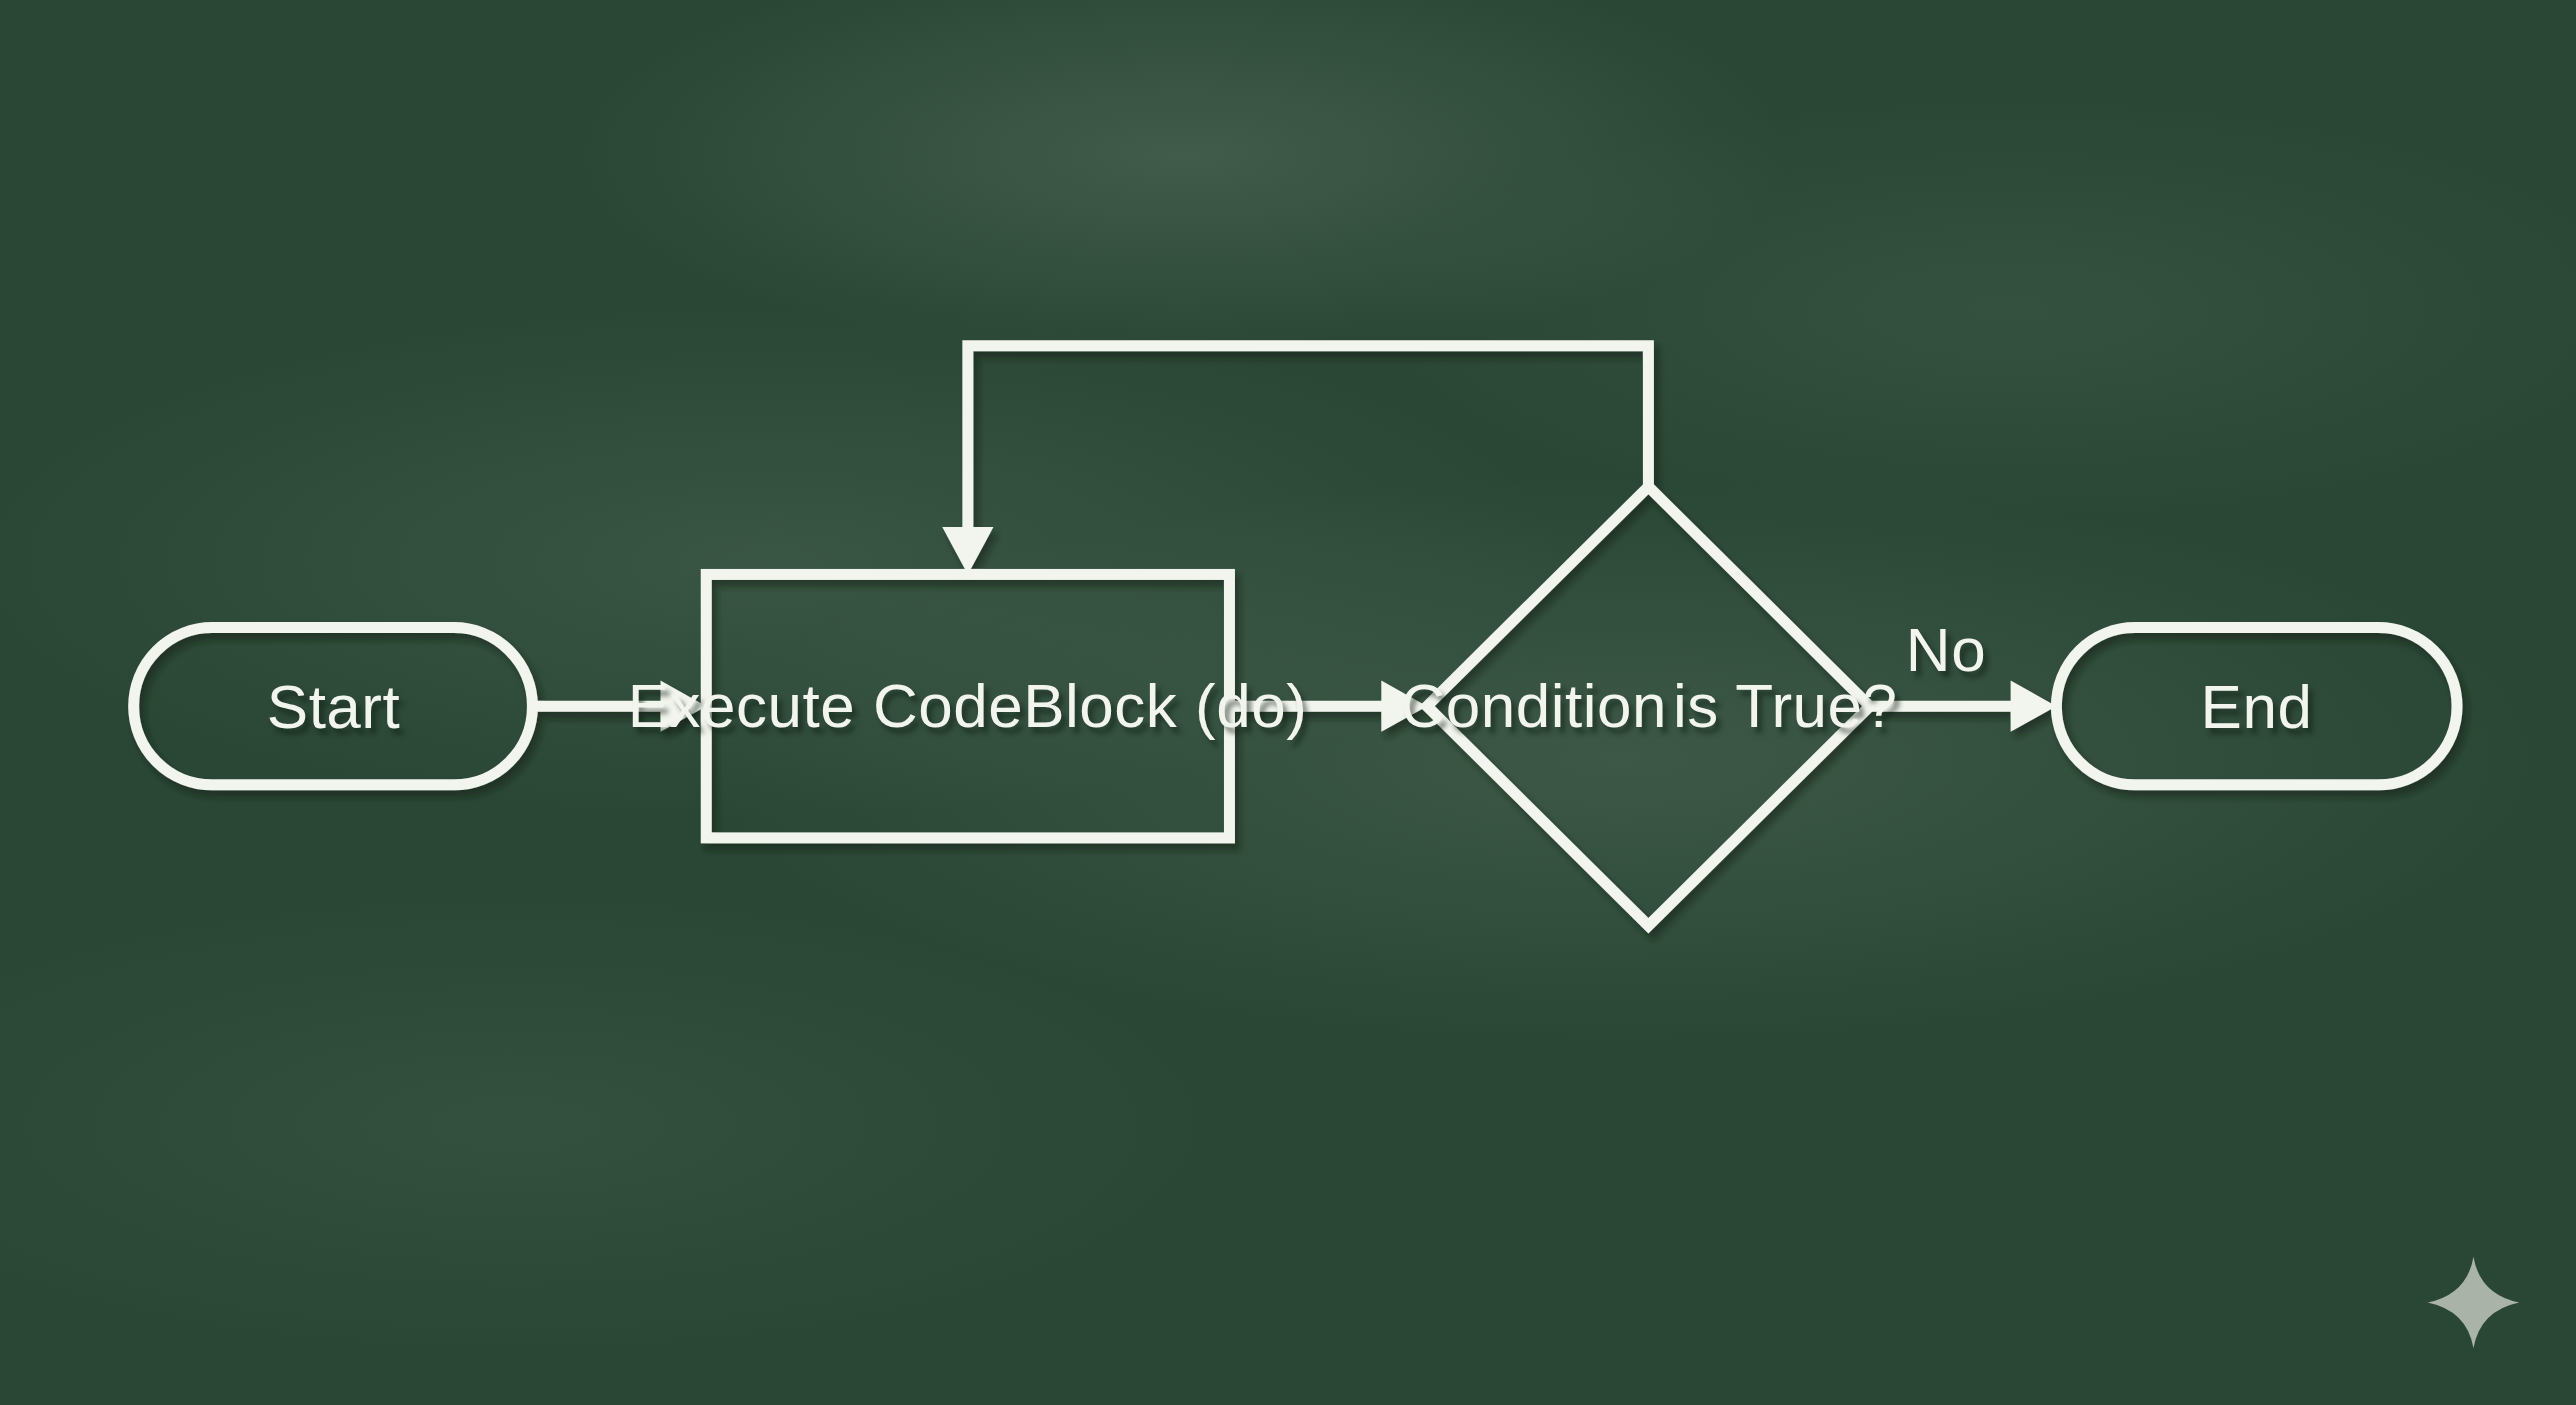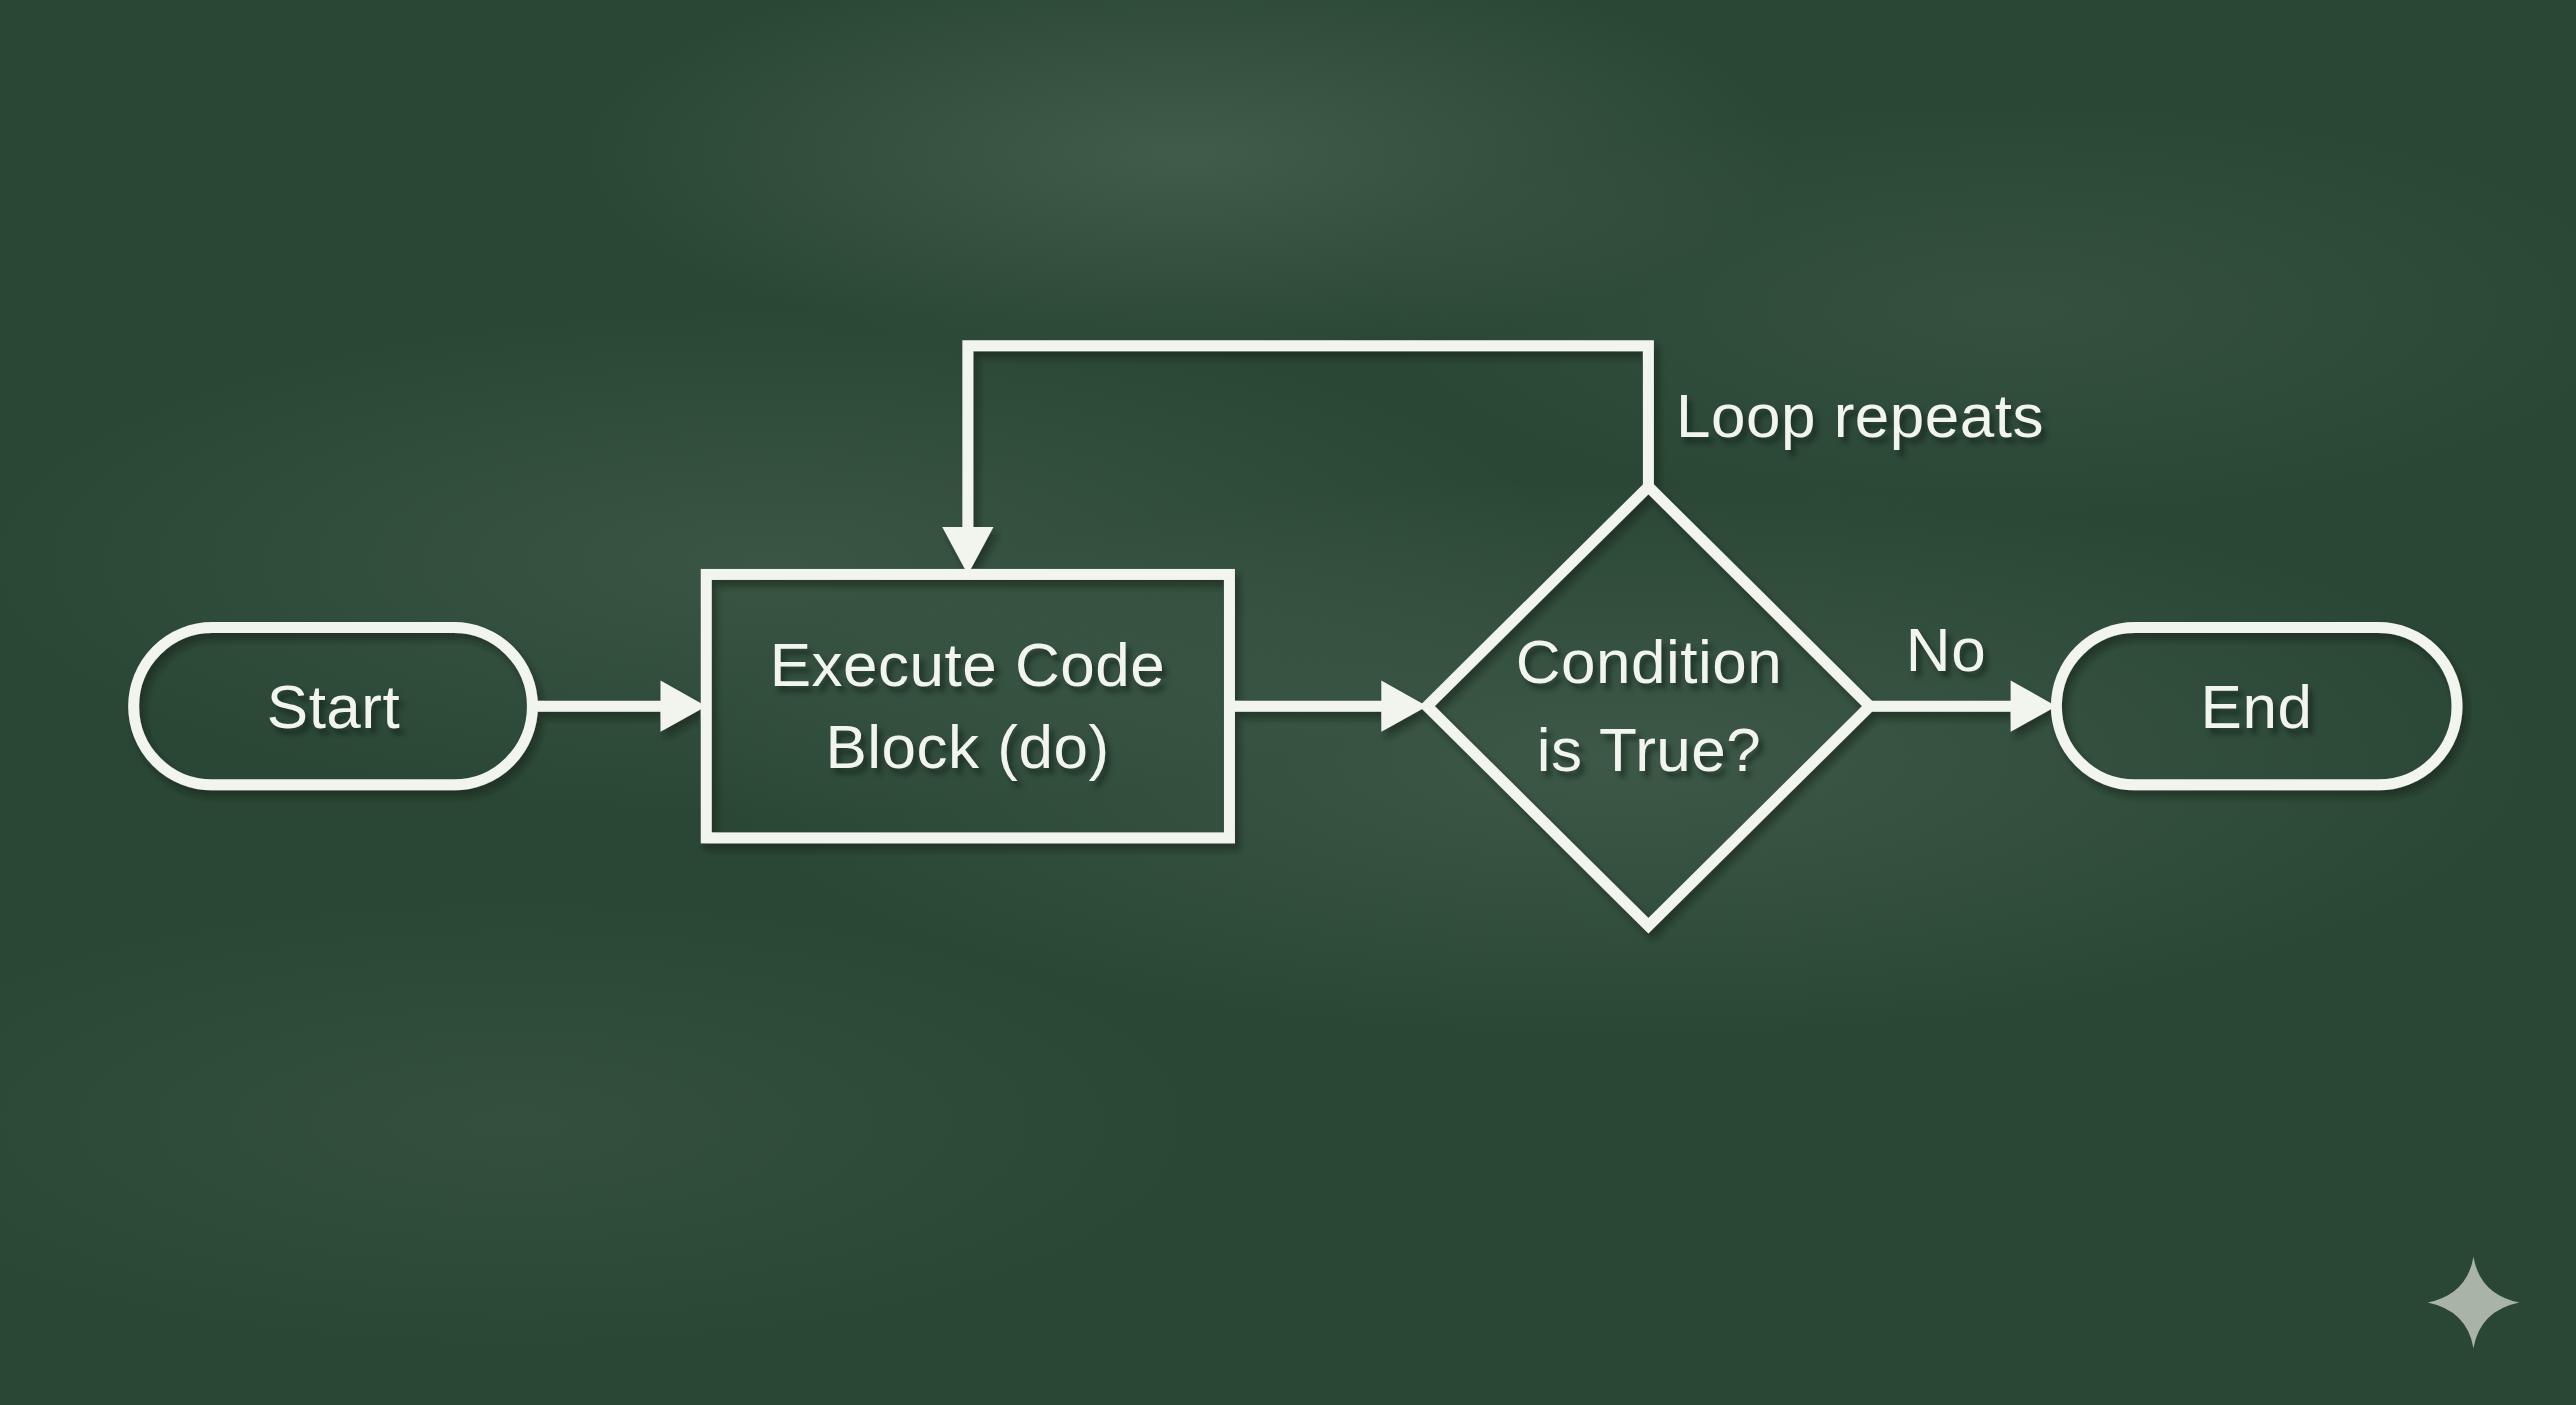--- a/index.html
+++ b/index.html
@@ -27,21 +27,21 @@
     font-size: 62px;
     line-height: 82px;
     display: flex;
     align-items: center;
     justify-content: center;
     text-align: center;
     white-space: nowrap;
     text-shadow: 4.6px 6.4px 5.5px rgba(14,30,20,0.55);
     letter-spacing: 0.5px;
   }
-  .lbl.two-line { flex-direction: column; }
+  .lbl.two-line { flex-direction: row; }
   .lbl.two-line span { display: block; height: 82px; line-height: 82px; }
   #start-label   { left: 134px;  top: 628px; width: 399px; height: 157px; text-align: center; }
   #process-label { left: 706px;  top: 574px; width: 523px; height: 263px; }
   #process-note  { left: 670px;  top: 895px; width: 596px; height: 82px; }
   #decision-label{ left: 1475px; top: 578px; width: 348px; height: 256px; gap: 6px; }
   #end-label     { left: 2056px; top: 628px; width: 401px; height: 157px; }
   #yes-label     { left: 1226px; top: 596px; width: 183px; height: 82px; }
   #no-label      { left: 1868px; top: 609px; width: 156px; height: 82px; }
   #loop-label    { left: 1676px; top: 375px; height: 82px; justify-content: flex-start; }
 </style>
@@ -89,16 +89,15 @@
 
 
   <div class="lbl two-line" id="decision-label">
     <span>Condition</span>
     <span>is True?</span>
   </div>
 
   <div class="lbl" id="end-label">End</div>
 
   <div class="lbl" id="no-label">No</div>
-  <div class="lbl" id="loop-label">Loop repeats</div>
 
 </div>
 
 
 </body></html>

